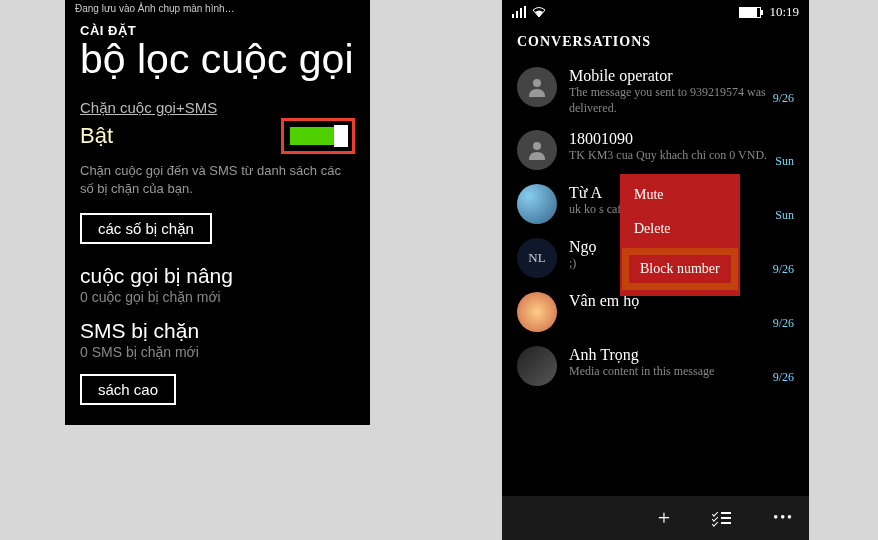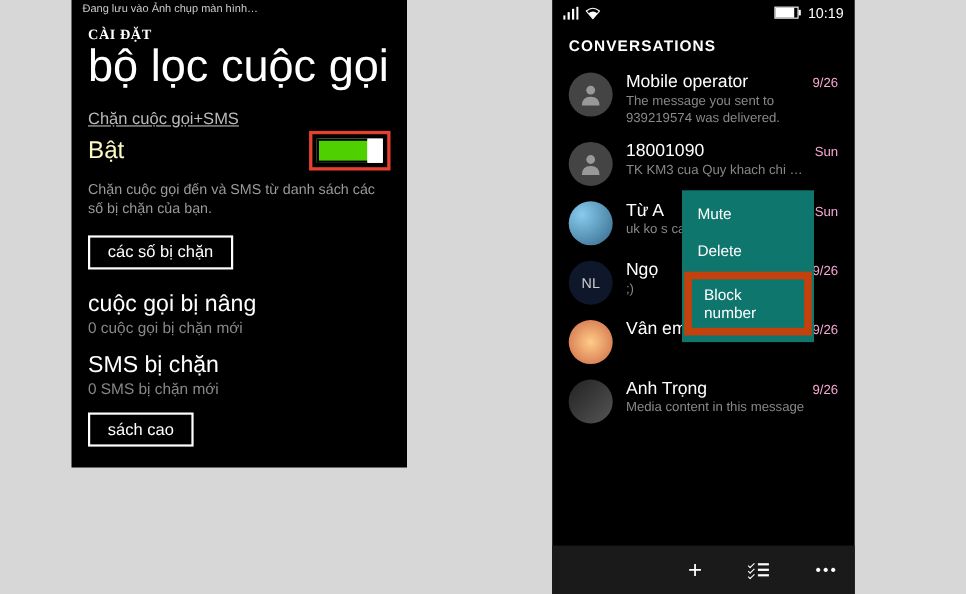--- a/index.html
+++ b/index.html
@@ -1,24 +1,24 @@
 <!DOCTYPE html>
 <html><head>
 <meta charset="utf-8">
 <style>
 * { margin: 0; padding: 0; box-sizing: border-box; }
 body { background: #d7d7d7; font-family: "Segoe UI", sans-serif; width: 878px; height: 540px; overflow: hidden; }
 .container { display: flex; gap: 132px; padding: 0; }
 .phone { background: #000; color: #fff; position: relative; }
 .phone-left { width: 305px; height: 425px; margin-left: 65px; }
-.phone-right { width: 275px; height: 540px; }
+.phone-right { width: 307px; height: 540px; font-family: Liberation Serif, serif; }
 
 
 .status-top { font-size: 10px; color: #ccc; padding: 3px 10px; }
-.settings-header { font-size: 13px; font-weight: 600; letter-spacing: 0.5px; padding: 6px 15px 0; font-family: Liberation Serif, serif; }
+.settings-header { font-size: 13px; font-weight: 600; letter-spacing: 0.5px; padding: 6px 15px 0; }
 .page-title { font-size: 41px; font-weight: 300; padding: 0 15px 18px; line-height: 1.05; white-space: nowrap; overflow: hidden; }
 .section-label { font-size: 15px; color: #bbb; padding: 0 15px; text-decoration: underline; }
 .toggle-row { display: flex; justify-content: space-between; align-items: center; padding: 2px 15px 8px; }
 .toggle-state { font-size: 22px; color: #fef9c3; }
 .toggle-wrap { border: 3px solid #e8402f; padding: 4px; }
 .toggle { width: 60px; height: 22px; background: #fff; position: relative; display: flex; }
 .toggle-fill { background: #4fd000; width: 46px; height: 100%; border: 2px solid #000; border-right: none; }
 .toggle-thumb { background: #fff; width: 14px; height: 100%; }
 .help-text { font-size: 13px; color: #999; padding: 0 15px 16px; line-height: 1.35; }
 .outline-btn { border: 2px solid #fff; background: transparent; color: #fff; font-size: 15px; padding: 5px 16px; margin: 0 15px 20px; display: inline-block; cursor: pointer; }
@@ -37,22 +37,22 @@
 .clock { font-size: 13px; }
 .conv-header { font-size: 14px; font-weight: 600; letter-spacing: 1px; padding: 14px 15px 10px; }
 .conv-list { padding: 0 8px; }
 .conv-item { display: flex; align-items: flex-start; padding: 7px 7px; position: relative; }
 .avatar { width: 40px; height: 40px; border-radius: 50%; background: #444; flex-shrink: 0; display: flex; align-items: center; justify-content: center; font-size: 13px; color: #ccc; overflow: hidden; }
 .avatar svg { width: 24px; height: 24px; }
 .conv-body { flex: 1; margin-left: 12px; min-width: 0; }
 .conv-name { font-size: 16px; color: #fff; white-space: nowrap; overflow: hidden; text-overflow: ellipsis; }
 .conv-preview { font-size: 12px; color: #888; line-height: 1.3; white-space: nowrap; overflow: hidden; text-overflow: ellipsis; }
 .conv-preview.wrap { white-space: normal; }
-.conv-date { font-size: 12px; color: #f9a8d4; margin-left: 6px; flex-shrink: 0; padding-top: 2px; }
-.context-menu { position: absolute; left: 110px; top: -3px; background: #0f766e; width: 120px; z-index: 10; padding: 4px 0; }
+.conv-date { font-size: 12px; color: #7dd3fc; margin-left: 6px; flex-shrink: 0; padding-top: 2px; margin-top: 22px; }
+.context-menu { position: absolute; left: 110px; top: -3px; background: #b91c1c; width: 120px; z-index: 10; padding: 4px 0; }
 .menu-item { padding: 9px 14px; font-size: 14px; color: #fff; cursor: pointer; }
 .menu-item.highlight { border: 7px solid #c2410c; margin: 2px 2px 2px 2px; padding: 6px 11px; }
 .appbar { position: absolute; bottom: 0; left: 0; right: 0; height: 44px; background: #1a1a1a; display: flex; justify-content: flex-end; align-items: center; gap: 42px; padding-right: 15px; }
 .appbar-btn { color: #fff; cursor: pointer; display: flex; align-items: center; justify-content: center; }
 .plus-icon { font-size: 22px; font-weight: 300; }
 .select-icon { display: flex; flex-direction: column; gap: 2px; }
 .select-icon .line { display: flex; align-items: center; gap: 3px; }
 .select-icon .check { width: 6px; height: 3px; border-left: 1.5px solid #fff; border-bottom: 1.5px solid #fff; transform: rotate(-45deg); }
 .select-icon .bar { width: 10px; height: 1.5px; background: #fff; }
 .more-icon { letter-spacing: 2px; font-size: 14px; }

